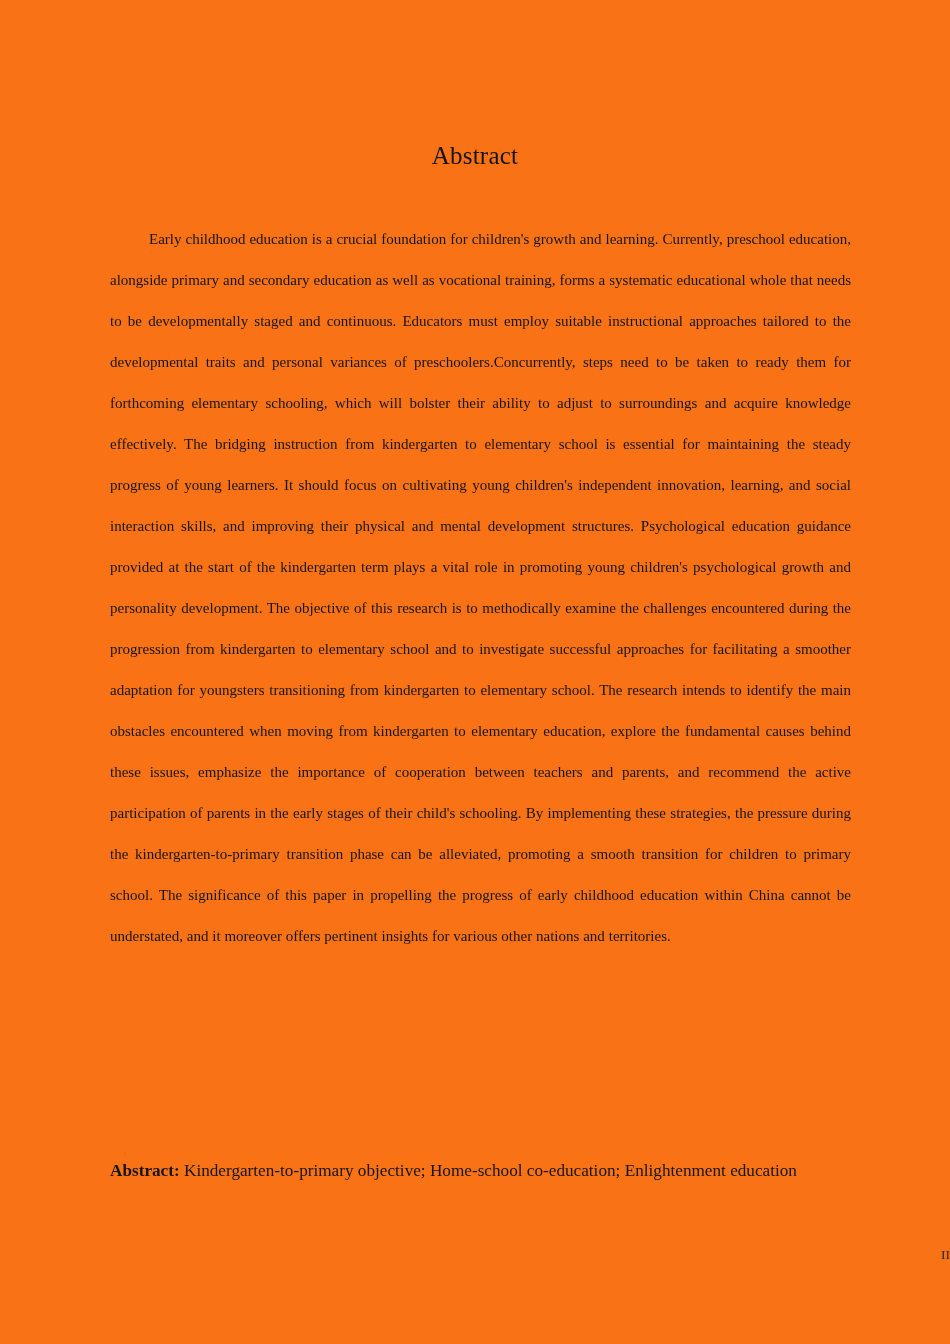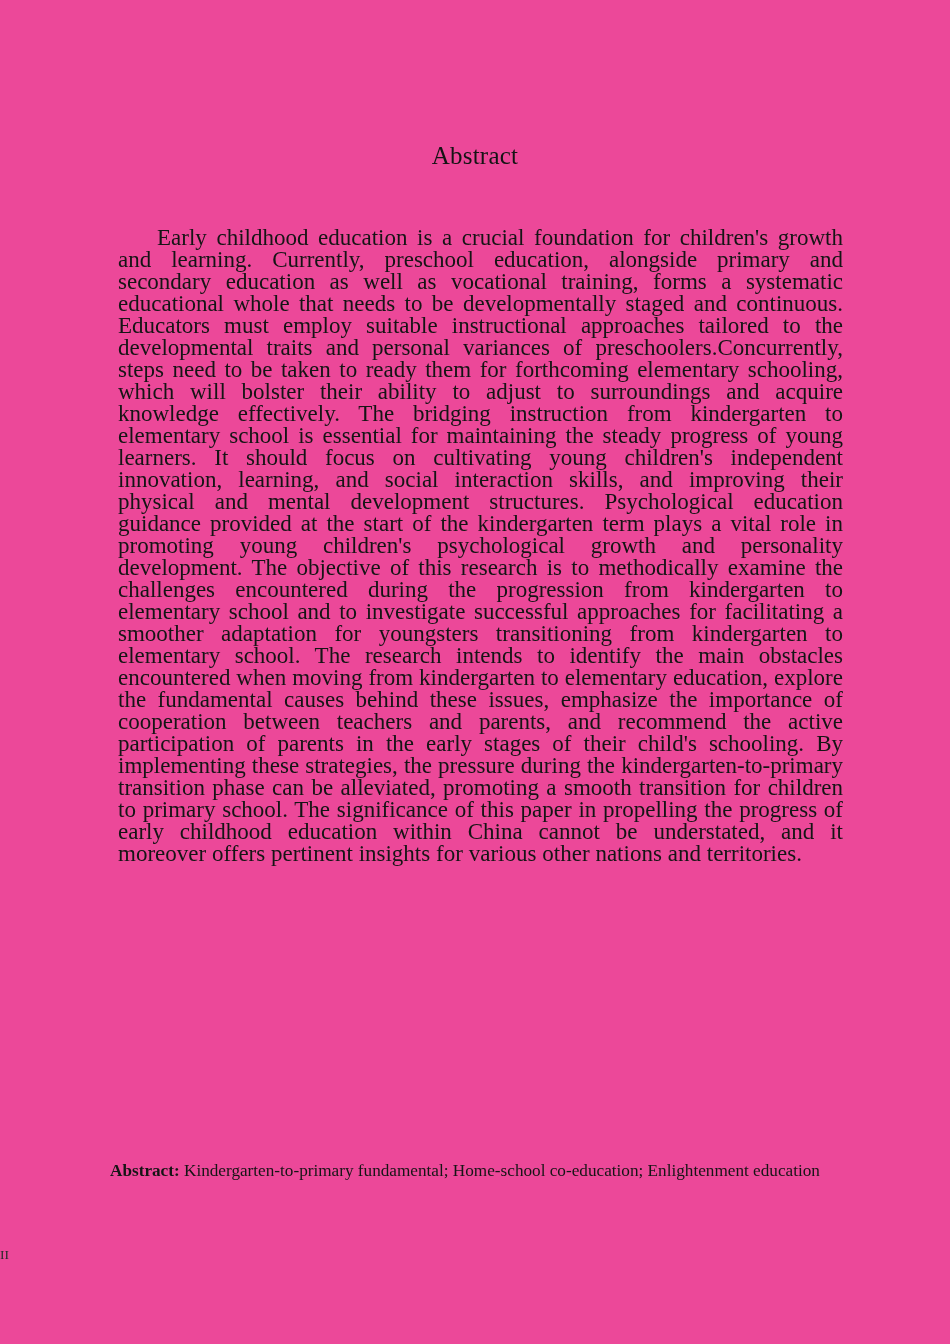--- a/index.html
+++ b/index.html
@@ -5,21 +5,21 @@
   html, body {
     margin: 0;
     padding: 0;
     background: #ffffff;
   }
 
   .page {
     position: relative;
     width: 950px;
     height: 1344px;
-    background: #ec4899;
+    background: #f97316;
     margin: 0 auto;
     overflow: hidden;
     font-family: "Liberation Serif", "DejaVu Serif", serif;
     color: #151515;
     -webkit-font-smoothing: antialiased;
   }
 
   .page-title {
     position: absolute;
     top: 122px;
@@ -34,23 +34,23 @@
   }
 
   .body-block {
     position: absolute;
     top: 219px;
     left: 110px;
     width: 741px;
   }
 
   .abstract-paragraph {
-    margin: 8px;
-    font-size: 23px;
-    line-height: 22px;
+    margin: 0;
+    font-size: 15px;
+    line-height: 41px;
     text-align: justify;
     text-justify: inter-word;
     text-indent: 39px;
     color: #151515;
     word-spacing: 0.1px;
   }
 
   .keywords-block {
     position: absolute;
     top: 1152px;
@@ -74,36 +74,36 @@
 
   .keywords-label::after {
     content: " ";
   }
 
   .page-number {
     position: absolute;
     top: 1246px;
     left: 0;
     width: 950px;
-    text-align: left;
+    text-align: right;
     font-size: 13.5px;
     line-height: 18px;
     color: #2a2a2a;
   }
 </style>
 </head>
 <body>
 
 <div class="page">
 
   <h1 class="page-title">Abstract</h1>
 
   <div class="body-block">
     <p class="abstract-paragraph">Early childhood education is a crucial foundation for children's growth and learning. Currently, preschool education, alongside primary and secondary education as well as vocational training, forms a systematic educational whole that needs to be developmentally staged and continuous. Educators must employ suitable instructional approaches tailored to the developmental traits and personal variances of preschoolers.Concurrently, steps need to be taken to ready them for forthcoming elementary schooling, which will bolster their ability to adjust to surroundings and acquire knowledge effectively. The bridging instruction from kindergarten to elementary school is essential for maintaining the steady progress of young learners. It should focus on cultivating young children's independent innovation, learning, and social interaction skills, and improving their physical and mental development structures. Psychological education guidance provided at the start of the kindergarten term plays a vital role in promoting young children's psychological growth and personality development. The objective of this research is to methodically examine the challenges encountered during the progression from kindergarten to elementary school and to investigate successful approaches for facilitating a smoother adaptation for youngsters transitioning from kindergarten to elementary school. The research intends to identify the main obstacles encountered when moving from kindergarten to elementary education, explore the fundamental causes behind these issues, emphasize the importance of cooperation between teachers and parents, and recommend the active participation of parents in the early stages of their child's schooling. By implementing these strategies, the pressure during the kindergarten-to-primary transition phase can be alleviated, promoting a smooth transition for children to primary school. The significance of this paper in propelling the progress of early childhood education within China cannot be understated, and it moreover offers pertinent insights for various other nations and territories.</p>
   </div>
 
   <div class="keywords-block">
-    <p class="keywords-line"><span class="keywords-label">Abstract:</span><span class="keywords-text">Kindergarten-to-primary fundamental; Home-school co-education; Enlightenment education</span></p>
+    <p class="keywords-line"><span class="keywords-label">Abstract:</span><span class="keywords-text">Kindergarten-to-primary objective; Home-school co-education; Enlightenment education</span></p>
   </div>
 
   <div class="page-number">II</div>
 
 </div>
 
 </body></html>

